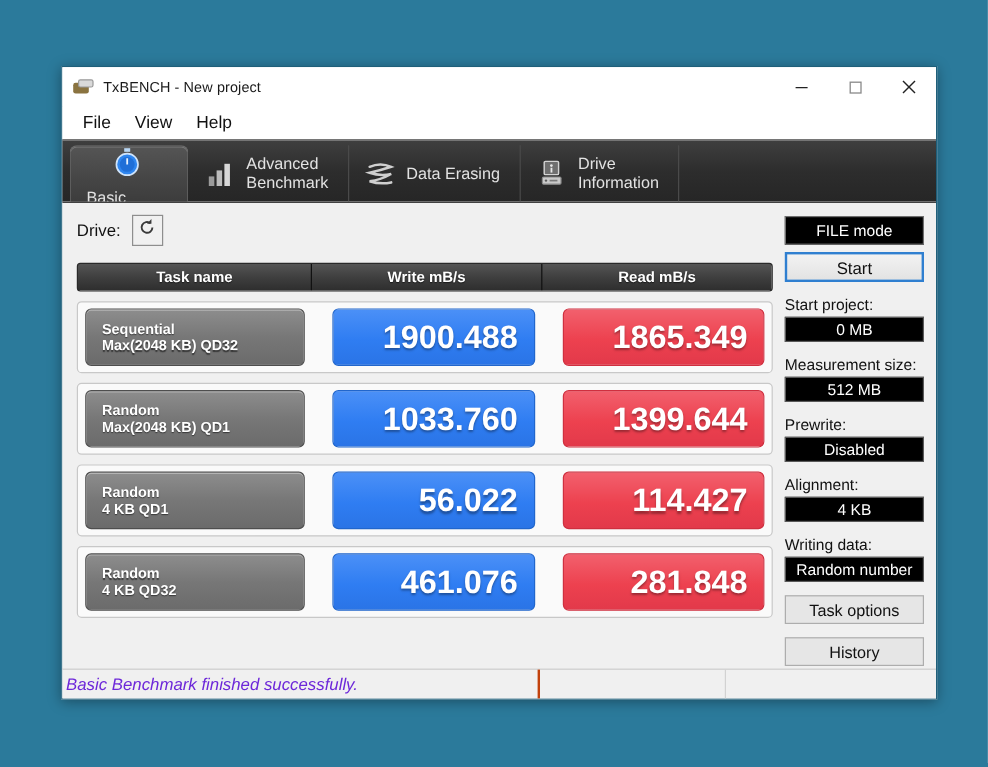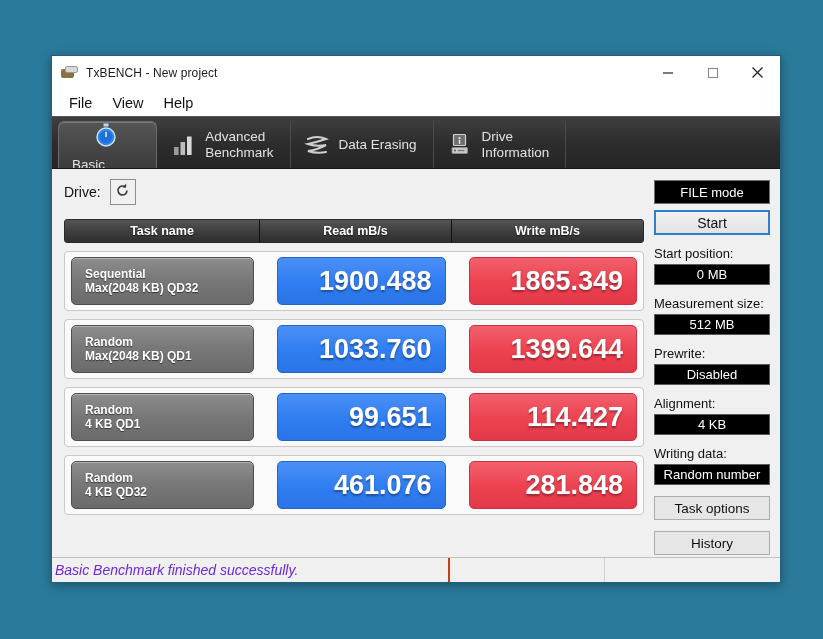--- a/index.html
+++ b/index.html
@@ -321,22 +321,22 @@
               <path d="M12.2 1.6 L12.2 5.4 L8.5 5.4 Z" fill="#3a3a3a"></path>
             </svg>
           </span>
         </div>
       </div>
 
       <div id="results">
 
         <div id="res-header">
           <div class="rh col-task">Task name</div>
+          <div class="rh col-write">Write mB/s</div>
           <div class="rh col-read">Read mB/s</div>
-          <div class="rh col-write">Write mB/s</div>
         </div>
 
         <div class="res-row">
           <div class="task-cell">
             <span class="task-l1">Sequential</span>
             <span class="task-l2">Max(2048 KB) QD32</span>
           </div>
           <div class="val-cell val-read">1900.488</div>
           <div class="val-cell val-write">1865.349</div>
         </div>
@@ -348,41 +348,41 @@
           </div>
           <div class="val-cell val-read">1033.760</div>
           <div class="val-cell val-write">1399.644</div>
         </div>
 
         <div class="res-row">
           <div class="task-cell">
             <span class="task-l1">Random</span>
             <span class="task-l2">4 KB QD1</span>
           </div>
-          <div class="val-cell val-read">99.651</div>
+          <div class="val-cell val-read">56.022</div>
           <div class="val-cell val-write">114.427</div>
         </div>
 
         <div class="res-row">
           <div class="task-cell">
             <span class="task-l1">Random</span>
             <span class="task-l2">4 KB QD32</span>
           </div>
           <div class="val-cell val-read">461.076</div>
           <div class="val-cell val-write">281.848</div>
         </div>
 
       </div>
     </div>
 
     <div id="right">
       <div id="mode-btn">FILE mode</div>
       <div id="start-btn">Start</div>
 
-      <div class="opt-label">Start position:</div>
+      <div class="opt-label">Start project:</div>
       <div class="opt-value">0 MB</div>
 
       <div class="opt-label">Measurement size:</div>
       <div class="opt-value">512 MB</div>
 
       <div class="opt-label">Prewrite:</div>
       <div class="opt-value">Disabled</div>
 
       <div class="opt-label">Alignment:</div>
       <div class="opt-value">4 KB</div>

